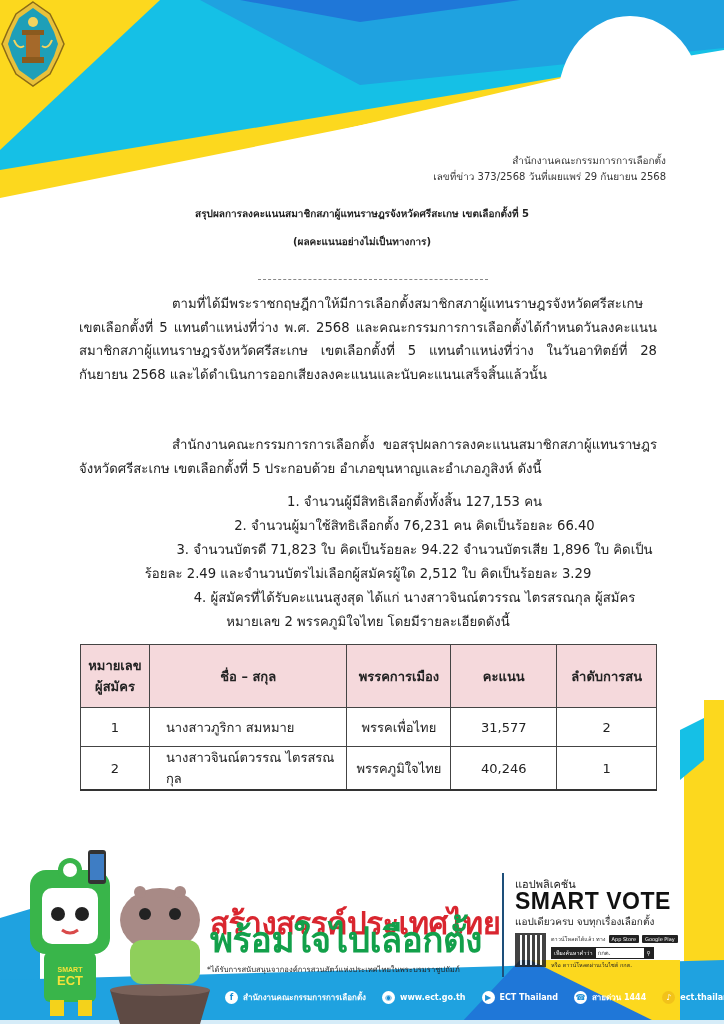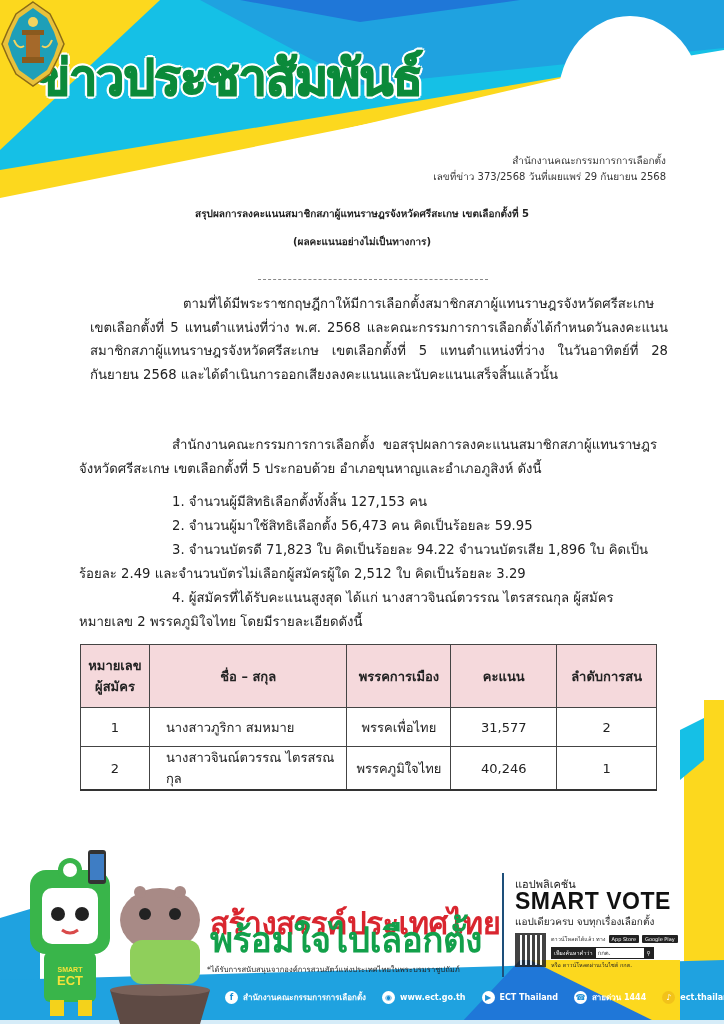--- a/index.html
+++ b/index.html
@@ -27,21 +27,21 @@
 
   
   .doc-title { position: absolute; left: 40px; width: 644px; text-align: center; font-size: 10px; font-weight: bold; color: #222; }
   .t1 { top: 206px; }
   .t2 { top: 234px; }
   .dash { position: absolute; left: 258px; top: 279px; width: 230px; border-top: 1px dashed #888; }
 
   
   .para { position: absolute; left: 79px; width: 578px; font-size: 13.2px; line-height: 23.5px; color: #222; text-align: justify; }
   .indent { text-indent: 93px; }
-  .item { position: absolute; left: 79px; width: 578px; font-size: 13.2px; line-height: 23.5px; color: #222; }
+  .item { position: absolute; left: 79px; width: 578px; font-size: 13.2px; line-height: 23.5px; color: #222; text-align: center; }
 
   
   table.results { position: absolute; left: 80px; top: 644px; width: 577px; border-collapse: collapse; font-size: 13px; color: #222; }
   .results th { background: #f5d9dc; font-weight: bold; height: 63px; border: 1px solid #444; text-align: center; vertical-align: middle; }
   .results td { height: 39px; border: 1px solid #444; text-align: center; vertical-align: middle; }
   .results td.name { text-align: left; padding-left: 16px; }
   .results tr:last-child td { border-bottom: 2px solid #333; }
 
   
   .stripe-r { position: absolute; left: 0; top: 0; }
@@ -72,21 +72,20 @@
 
 <div class="hdr">
   <svg width="724" height="210" viewBox="0 0 724 210">
     <polygon points="0,0 724,0 724,40 0,210" fill="#fcd81e"></polygon>
     <polygon points="160,0 724,0 724,50 0,170 0,150" fill="#15c0e6"></polygon>
     <polygon points="200,0 724,0 724,48 360,85" fill="#1fa2e0"></polygon>
     <polygon points="240,0 520,0 360,22" fill="#1f77d8"></polygon>
     <polygon points="0,210 0,198 724,52 724,210" fill="#ffffff"></polygon>
     <ellipse cx="630" cy="100" rx="72" ry="84" fill="#ffffff"></ellipse>
   </svg>
-  <div class="hdr-title">ข่าวประชาสัมพันธ์</div>
   <svg class="seal" viewBox="0 0 66 88">
     <path d="M33 2 L50 14 L58 30 L64 44 L58 58 L50 74 L33 86 L16 74 L8 58 L2 44 L8 30 L16 14 Z" fill="#e9c13a" stroke="#8a6b16" stroke-width="1.5"></path>
     <path d="M33 8 L47 18 L54 32 L58 44 L54 56 L47 70 L33 80 L19 70 L12 56 L8 44 L12 32 L19 18 Z" fill="#1e9fb8"></path>
     <rect x="22" y="30" width="22" height="5" fill="#8a5a1e"></rect>
     <rect x="26" y="35" width="14" height="22" fill="#a5692a"></rect>
     <rect x="22" y="57" width="22" height="6" fill="#8a5a1e"></rect>
     <circle cx="33" cy="22" r="5" fill="#f4d35e"></circle>
     <path d="M14 40 Q18 50 24 46" stroke="#f4d35e" stroke-width="2" fill="none"></path>
     <path d="M52 40 Q48 50 42 46" stroke="#f4d35e" stroke-width="2" fill="none"></path>
   </svg>
@@ -97,24 +96,24 @@
 <svg class="stripe-r" width="724" height="1024" viewBox="0 0 724 1024" style="pointer-events:none">
   <polygon points="684,730 704,720 704,1010 684,1010" fill="#fcd81e"></polygon>
   <polygon points="680,730 704,718 704,760 680,780" fill="#15c0e6"></polygon>
   <rect x="704" y="700" width="20" height="324" fill="#fcd81e"></rect>
 </svg>
 
 <div class="doc-title t1">สรุปผลการลงคะแนนสมาชิกสภาผู้แทนราษฎรจังหวัดศรีสะเกษ เขตเลือกตั้งที่ 5</div>
 <div class="doc-title t2">(ผลคะแนนอย่างไม่เป็นทางการ)</div>
 <div class="dash"></div>
 
-<div class="para indent" style="top:292px;margin-left:11px;">ตามที่ได้มีพระราชกฤษฎีกาให้มีการเลือกตั้งสมาชิกสภาผู้แทนราษฎรจังหวัดศรีสะเกษ เขตเลือกตั้งที่ 5 แทนตำแหน่งที่ว่าง พ.ศ. 2568 และคณะกรรมการการเลือกตั้งได้กำหนดวันลงคะแนนสมาชิกสภาผู้แทนราษฎรจังหวัดศรีสะเกษ เขตเลือกตั้งที่ 5 แทนตำแหน่งที่ว่าง ในวันอาทิตย์ที่ 28 กันยายน 2568  และได้ดำเนินการออกเสียงลงคะแนนและนับคะแนนเสร็จสิ้นแล้วนั้น</div>
+<div class="para indent" style="top:292px;">ตามที่ได้มีพระราชกฤษฎีกาให้มีการเลือกตั้งสมาชิกสภาผู้แทนราษฎรจังหวัดศรีสะเกษ เขตเลือกตั้งที่ 5 แทนตำแหน่งที่ว่าง พ.ศ. 2568 และคณะกรรมการการเลือกตั้งได้กำหนดวันลงคะแนนสมาชิกสภาผู้แทนราษฎรจังหวัดศรีสะเกษ เขตเลือกตั้งที่ 5 แทนตำแหน่งที่ว่าง ในวันอาทิตย์ที่ 28 กันยายน 2568  และได้ดำเนินการออกเสียงลงคะแนนและนับคะแนนเสร็จสิ้นแล้วนั้น</div>
 <div class="para indent" style="top:433px;">สำนักงานคณะกรรมการการเลือกตั้ง ขอสรุปผลการลงคะแนนสมาชิกสภาผู้แทนราษฎรจังหวัดศรีสะเกษ เขตเลือกตั้งที่ 5 ประกอบด้วย อำเภอขุนหาญและอำเภอภูสิงห์ ดังนี้</div>
 <div class="item indent" style="top:490px;">1. จำนวนผู้มีสิทธิเลือกตั้งทั้งสิ้น 127,153 คน</div>
-<div class="item indent" style="top:514px;">2. จำนวนผู้มาใช้สิทธิเลือกตั้ง 56,473 คน คิดเป็นร้อยละ 59.95</div>
+<div class="item indent" style="top:514px;">2. จำนวนผู้มาใช้สิทธิเลือกตั้ง 76,231 คน คิดเป็นร้อยละ 66.40</div>
 <div class="item indent" style="top:538px;">3. จำนวนบัตรดี 71,823 ใบ คิดเป็นร้อยละ 94.22 จำนวนบัตรเสีย 1,896 ใบ คิดเป็นร้อยละ 2.49 และจำนวนบัตรไม่เลือกผู้สมัครผู้ใด 2,512 ใบ คิดเป็นร้อยละ 3.29</div>
 <div class="item indent" style="top:586px;">4. ผู้สมัครที่ได้รับคะแนนสูงสุด ได้แก่ นางสาวจินณ์ตวรรณ ไตรสรณกุล ผู้สมัครหมายเลข 2 พรรคภูมิใจไทย โดยมีรายละเอียดดังนี้</div>
 
 <table class="results">
   <colgroup>
     <col style="width:69px">
       <col style="width:198px">
       <col style="width:104px">
       <col style="width:106px">
       <col style="width:100px">

